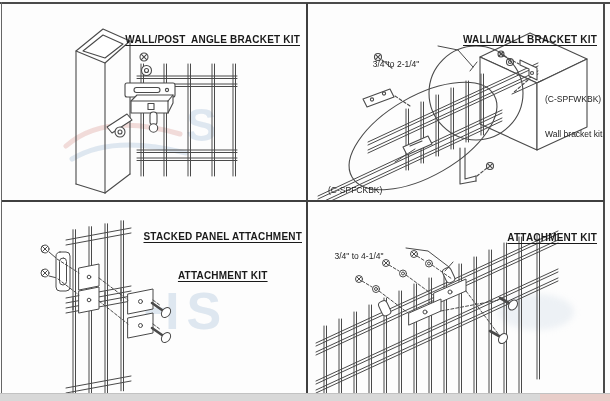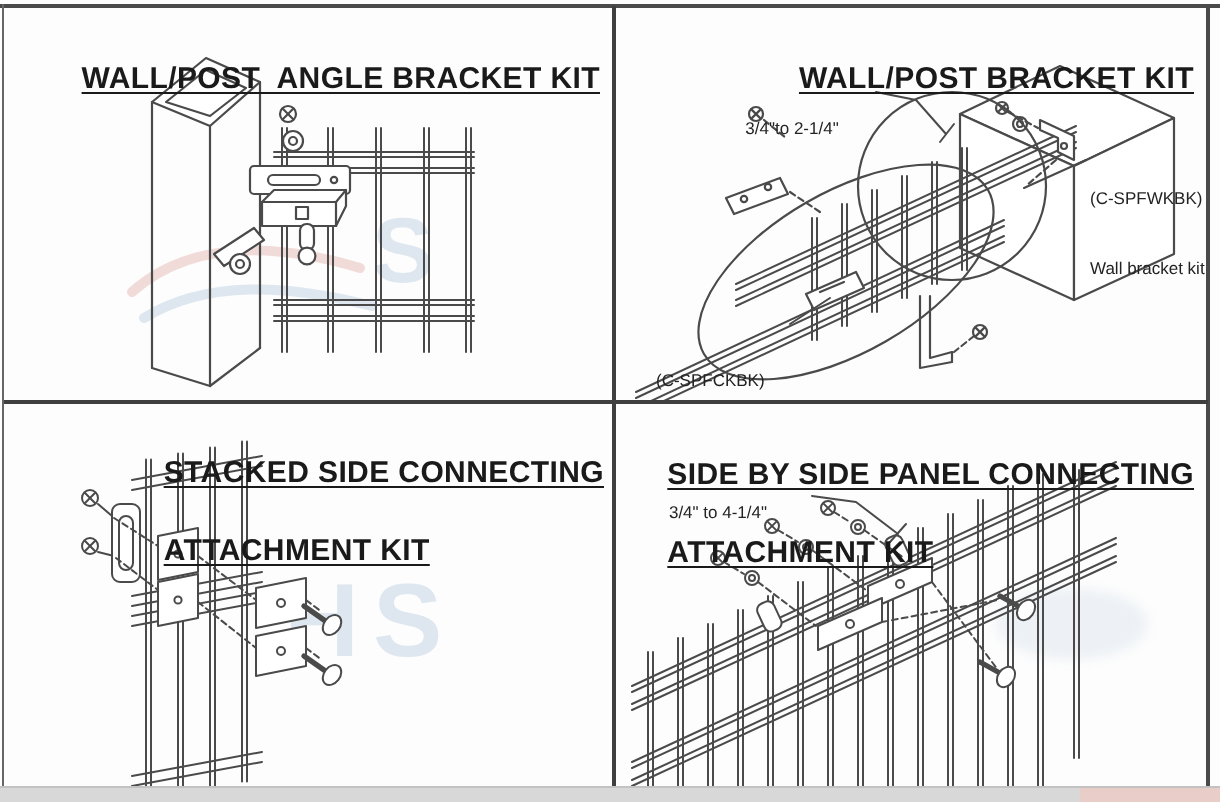--- a/index.html
+++ b/index.html
@@ -2,22 +2,22 @@
 <html><head>
 <meta charset="utf-8">
 <style>
   * { margin:0; padding:0; box-sizing:border-box; }
   html,body { width:610px; height:401px; }
   body { font-family:"Liberation Sans", sans-serif; background:#ffffff; }
   .sheet { position:relative; width:610px; height:401px; background:#fdfdfd; overflow:hidden; }
   .frame { position:absolute; background:#4a4a4a; }
   .divider { position:absolute; background:#3f3f3f; }
   svg.draw { position:absolute; }
-  .panel-title { position:absolute; font-weight:bold; font-size:15px; color:#1a1a1a;
-                 letter-spacing:0.2px; text-align:left; line-height:13px; white-space:pre;margin-left:40px; }
+  .panel-title { position:absolute; font-weight:bold; font-size:10px; color:#1a1a1a;
+                 letter-spacing:0.2px; text-align:center; line-height:13px; white-space:pre;margin-left:40px; }
   .panel-title span { display:block; text-decoration:underline; text-underline-offset:2px; }
   .lbl { position:absolute; font-size:8.5px; color:#232323; line-height:11.5px; white-space:pre; }
   .lbl.center { text-align:center; }
   .footer-strip { position:absolute; left:0; top:393px; width:610px; height:8px; background:#d8d8d8; border-top:1px solid #c2c2c2; }
   .footer-pink { position:absolute; left:540px; top:394px; width:70px; height:7px; background:#e8cdc9; }
   .wm-text { position:absolute; font-weight:bold; color:rgba(184,203,224,0.45); letter-spacing:7px; }
   .wm-blob { position:absolute; border-radius:50%; background:rgba(198,212,228,0.28); filter:blur(3px); }
 </style>
 </head>
 <body>
@@ -158,21 +158,21 @@
 
       <g stroke-width="1">
         <polyline points="132,46 152,50 167,67"></polyline>
         <line x1="164" y1="71" x2="171" y2="62"></line>
         <line x1="237" y1="80" x2="206" y2="94"></line>
         <line x1="89" y1="162" x2="109" y2="149"></line>
       </g>
     </g>
   </svg>
   <div class="panel-title" style="right:13px;top:7px;">
-    <span>WALL/POST BRACKET KIT</span>
+    <span>WALL/WALL BRACKET KIT</span>
   </div>
   <div class="lbl center" style="left:352px;top:36px;width:88px;">
     <div>3/4"to 2-1/4"</div>
   </div>
   <div class="lbl" style="left:545px;top:71px;width:64px;">
     <div>(C-SPFWKBK)</div>
     <div>Wall bracket kit</div>
   </div>
   <div class="lbl" style="left:328px;top:162px;width:74px;">
     <div>(C-SPFCKBK)</div>
@@ -234,21 +234,21 @@
         <line x1="57" y1="58" x2="79" y2="72" stroke-dasharray="3,2"></line>
         <line x1="58" y1="78" x2="79" y2="94" stroke-dasharray="3,2"></line>
         <line x1="99" y1="77" x2="128" y2="99" stroke-dasharray="3,2"></line>
         <line x1="99" y1="100" x2="128" y2="123" stroke-dasharray="3,2"></line>
         <line x1="153" y1="99" x2="161" y2="105" stroke-dasharray="3,2"></line>
         <line x1="153" y1="123" x2="161" y2="129" stroke-dasharray="3,2"></line>
       </g>
     </g>
   </svg>
   <div class="panel-title" style="right:308px;top:204px;">
-    <span>STACKED SIDE CONNECTING</span>
+    <span>STACKED PANEL ATTACHMENT</span>
     <span>ATTACHMENT KIT</span>
   </div>
 
   <svg class="draw" style="left:306px;top:201px" width="304" height="200" viewBox="0 0 304 200">
     <g fill="none" stroke="#4a4a4a" stroke-width="1" stroke-linejoin="round" stroke-linecap="round">
 
       <g>
         <line x1="10" y1="142" x2="252" y2="30"></line>
           <line x1="10" y1="145" x2="252" y2="33"></line>
         <line x1="10" y1="151" x2="252" y2="39"></line>
@@ -332,21 +332,20 @@
         <ellipse cx="197" cy="137.5" rx="4" ry="5.5" transform="rotate(35 197 137.5)" fill="#fff"></ellipse>
       </g>
 
       <g>
         <polyline points="100,47 122,50 143,66"></polyline>
         <line x1="139" y1="70" x2="147" y2="61"></line>
       </g>
     </g>
   </svg>
   <div class="panel-title" style="right:13px;top:205px;">
-    <span>SIDE BY SIDE PANEL CONNECTING</span>
     <span>ATTACHMENT KIT</span>
   </div>
   <div class="lbl center" style="left:309px;top:228px;width:100px;">
     <div>3/4" to 4-1/4"</div>
   </div>
 
   <div class="frame" style="left:0;top:2px;width:610px;height:1.5px;"></div>
   <div class="frame" style="left:1px;top:2px;width:1px;height:391px;background:#666;"></div>
   <div class="frame" style="left:603px;top:2px;width:1.5px;height:391px;"></div>
   <div class="divider" style="left:306px;top:3px;width:1.5px;height:390px;"></div>

